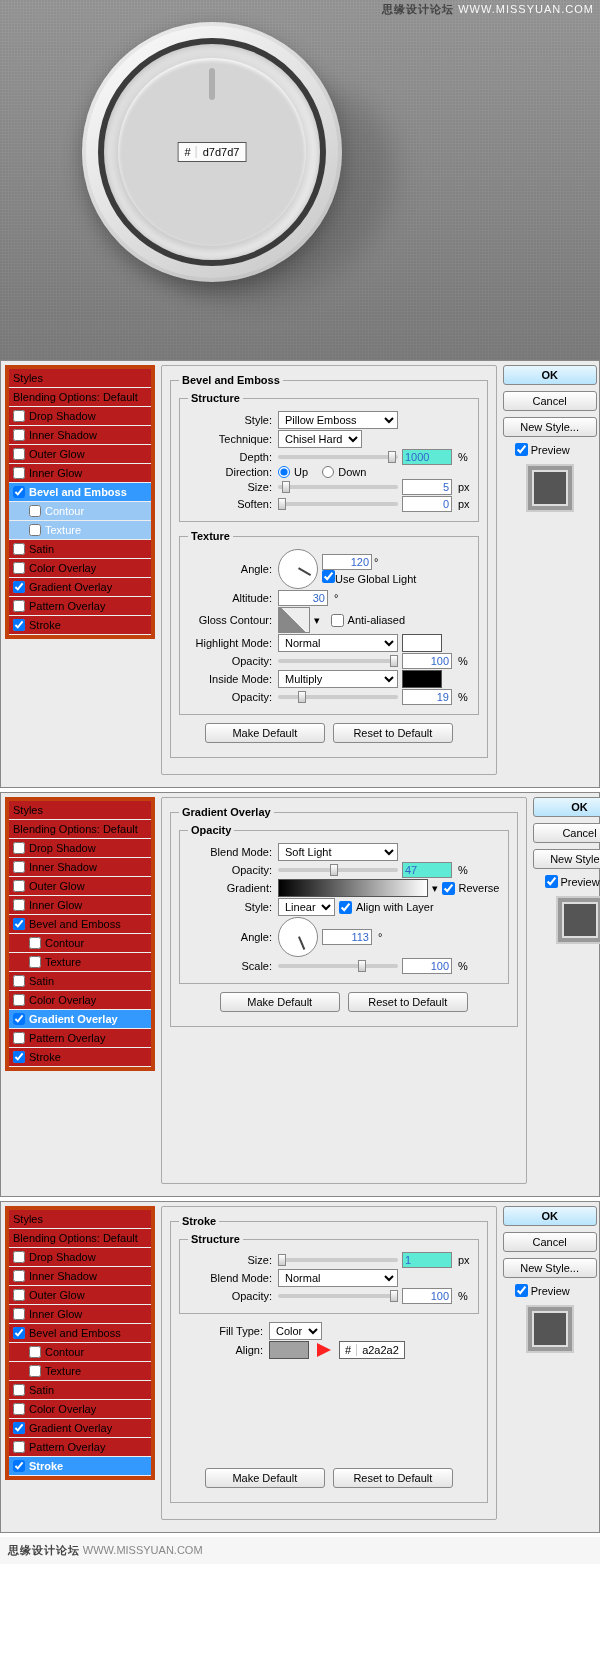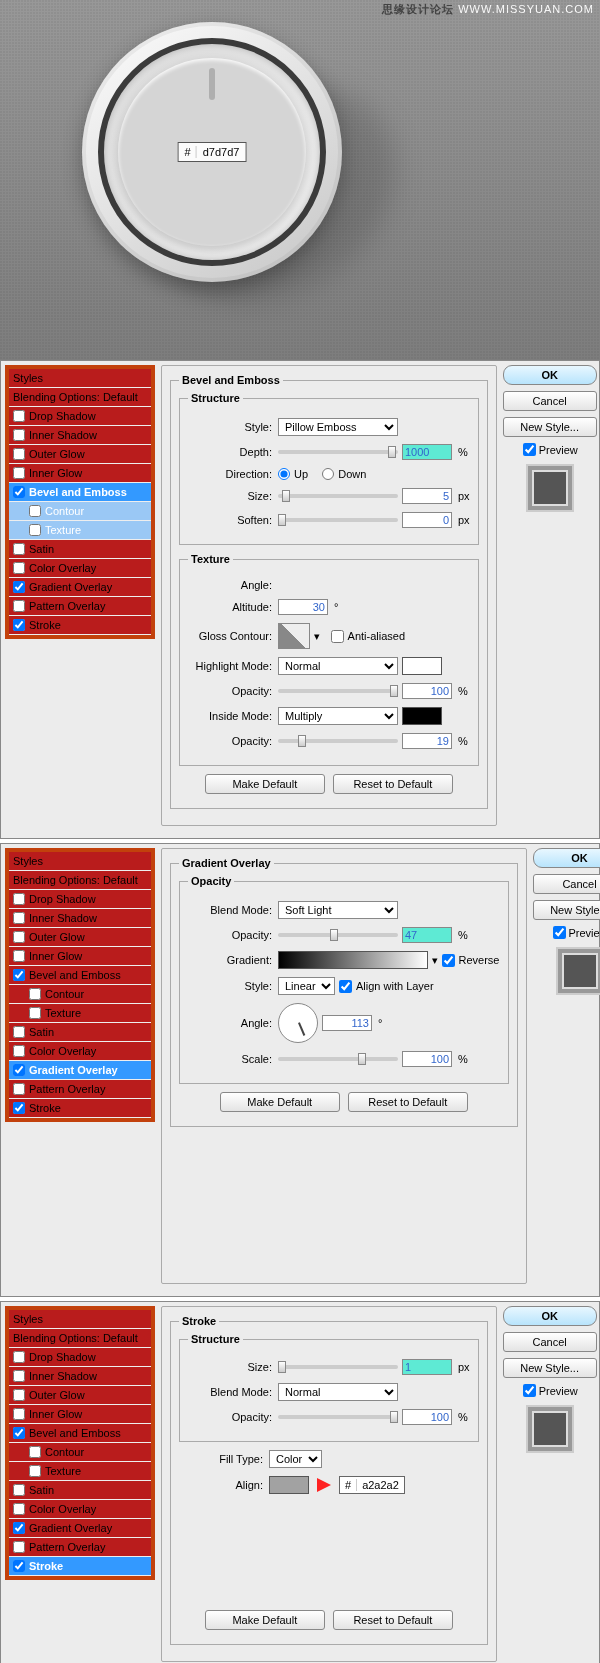--- a/index.html
+++ b/index.html
@@ -20,34 +20,34 @@
 .styles-box { border:4px solid #c2410c; background:#b91c1c; padding-top:0; height:fit-content;}
 .styles-box .header { font-weight:normal; padding:4px 6px; border-bottom:1px solid #aaa;}
 .styles-box .row { padding:3px 6px 3px 4px; display:flex; align-items:center; gap:4px; border-bottom:1px solid #eee;}
 .styles-box .row.subitem { padding-left:20px;}
 .styles-box .row input[type="checkbox"]{ width:12px; height:12px;}
 .styles-box .row.selected { background:#3399ff; color:#fff;}
 .styles-box .row.subitem.highlight { background:#9ac8f5; color:#fff;}
 .settings { border:1px solid #aaa; border-radius:2px; padding:8px 8px 8px 8px; height:fit-content; background:#ececec; position:relative;}
 fieldset { border:1px solid #aaa; padding:6px 8px 8px 8px; margin-bottom:8px;}
 legend { font-weight:bold; padding:0 3px;}
-.fr { display:grid; grid-template-columns: 84px auto; align-items:center; gap:6px; margin:8px 0;}
+.fr { display:grid; grid-template-columns: 84px auto; align-items:center; gap:6px; margin:1px 0;}
 .fr label { text-align:right;}
 .fr .ctrls { display:flex; align-items:center; gap:4px;}
 select { font-family:inherit; font-size:11px; padding:1px 2px; background:#fff; border:1px solid #888;}
 select.wide { width:120px;}
 .slider { width:120px; height:4px; background:#ccc; position:relative; border-radius:2px;}
 .slider .thumb { position:absolute; top:-4px; width:8px; height:12px; background:linear-gradient(#fff,#ccc); border:1px solid #888;}
 input.num { width:50px; border:1px solid #888; padding:1px 2px; text-align:right; color:#3366cc;}
 input.num.hl { background:#5eead4; text-align:left;}
 .unit { padding-left:2px;}
 .btn { display:block; width:100%; padding:3px 0; text-align:center; border:1px solid #888; border-radius:3px; background:linear-gradient(#fff,#e4e4e4); margin-bottom:6px;}
-.btn.ok { background:linear-gradient(#e8f7ff,#b8e4fc); font-weight:bold;border-radius:9px;}
+.btn.ok { background:linear-gradient(#e8f7ff,#b8e4fc); font-weight:bold;}
 .btn.nws { font-family:inherit;}
-.preview-check { display:flex; align-items:center; gap:3px; margin:2px 0 8px 20px;}
+.preview-check { display:flex; align-items:center; gap:3px; margin:2px 0 8px 12px;}
 .swatch { width:48px; height:48px; border:2px solid #ccc; background:#555; box-shadow: inset 0 0 0 4px #999, inset 0 0 0 6px #ddd; margin:0 auto;}
 .bottom-btns { display:flex; gap:8px; justify-content:center; margin-top:8px;}
 .bottom-btns .btn { width:120px; font-weight:normal;}
 .radio { width:12px; height:12px;}
 .contour-well { width:32px; height:26px; border:1px solid #888; background:#fff; display:inline-block; position:relative; overflow:hidden;}
 .contour-well::before{content:"";position:absolute;inset:0;background:linear-gradient(45deg,#888 50%,#eee 50%);}
 .color-well { width:40px; height:18px; border:1px solid #555; display:inline-block;}
 .arrow-red { width:0; height:0; border-top:7px solid transparent; border-bottom:7px solid transparent; border-left:14px solid #f22; display:inline-block; margin:0 4px;}
 .angle-dial { width:40px; height:40px; border:1px solid #888; border-radius:50%; position:relative; background:#fff;}
 .angle-dial .pin{position:absolute; left:50%; top:50%; width:2px; height:14px; background:#444; transform-origin: 0 0; transform: rotate(-60deg);}
@@ -134,20 +134,26 @@
       <legend>Bevel and Emboss</legend>
       <fieldset>
         <legend>Structure</legend>
         <div class="fr">
             <label>Style:</label>
           <div class="ctrls">
               <select class="wide"><option>Pillow Emboss</option></select>
             </div>
           </div>
         <div class="fr">
+            <label>Technique:</label>
+          <div class="ctrls">
+              <select><option>Chisel Hard</option></select>
+            </div>
+          </div>
+        <div class="fr">
             <label>Depth:</label>
           <div class="ctrls">
               <div class="slider">
                 <div class="thumb" style="left:110px"></div>
               </div>
             <input class="num hl" value="1000" style="">
               <span class="unit">%</span>
             </div>
           </div>
         <div class="fr">
@@ -173,20 +179,29 @@
               </div>
             <input class="num" value="0" style="">
               <span class="unit">px</span>
             </div>
           </div>
       </fieldset>
       <fieldset>
         <legend>Texture</legend>
         <div class="fr">
             <label>Angle:</label>
+          <div class="ctrls">
+            <div class="angle-dial">
+                <div class="pin"></div>
+              </div>
+            <div>
+              <input class="num" value="120" style=""><span class="unit">°</span><br>
+              <input type="checkbox" checked="" style=""><span>Use Global Light</span>
+            </div>
+          </div>
           </div>
         <div class="fr">
             <label>Altitude:</label>
           <div class="ctrls">
               <input class="num" value="30" style="">
               <span class="unit">°</span>
             </div>
           </div>
         <div class="fr">
             <label>Gloss Contour:</label>

